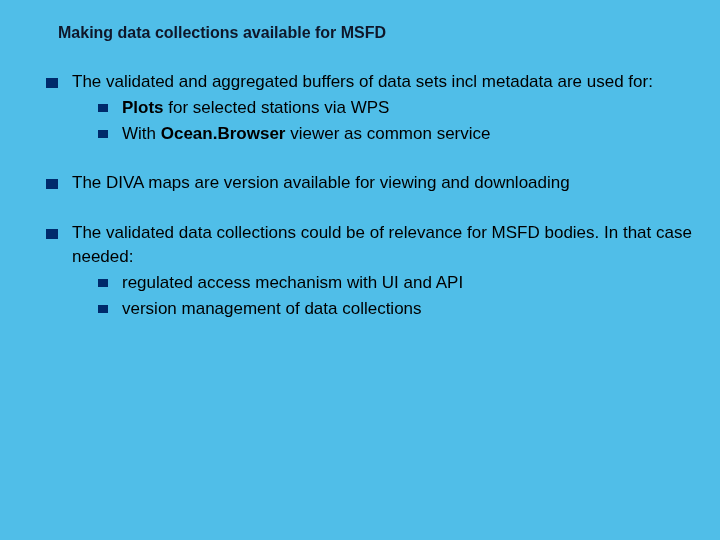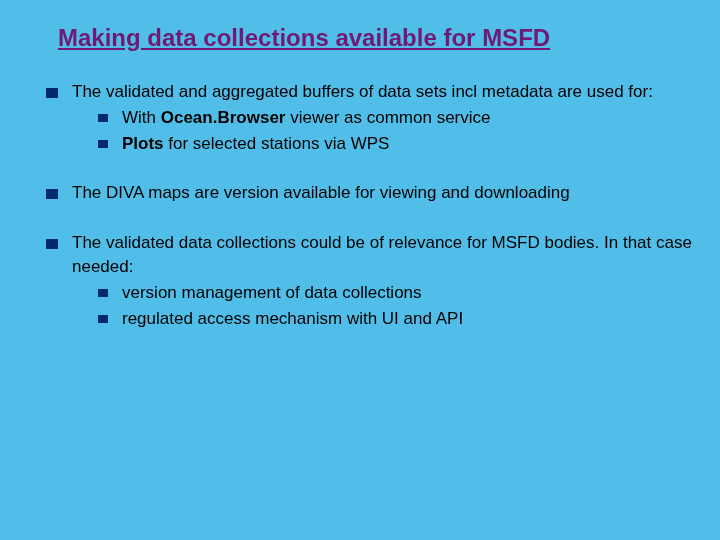--- a/index.html
+++ b/index.html
@@ -12,25 +12,24 @@
   body {
     background: #50bee8;
     font-family: Verdana, Geneva, sans-serif;
     color: #000;
   }
   .slide {
     box-sizing: border-box;
   }
   .title {
     padding: 24px 0 12px 58px;
-    color: #701a75;
+    color: #0f172a;
     font-family: "Trebuchet MS", Verdana, sans-serif;
     font-weight: bold;
-    font-size: 24px;
-    text-decoration: underline;
+    font-size: 16px;
   }
   .body {
     padding: 16px 26px 0 46px;
     font-size: 17px;
     line-height: 1.4;
   }
   .ul-top {
     list-style: none;
     margin: 0;
     padding: 0;
@@ -76,39 +75,39 @@
 <div class="slide">
   <div class="title">Making data collections available for MSFD</div>
 
   <div class="body">
     <ul class="ul-top">
 
       <li>
         <span>The validated and aggregated buffers of data sets incl metadata are used for:</span>
         <ul class="ul-sub">
           <li>
-            <span>With </span><span class="b">Ocean.Browser</span><span> viewer as common service</span>
+            <span class="b">Plots</span><span> for selected stations via WPS</span>
           </li>
           <li>
-            <span class="b">Plots</span><span> for selected stations via WPS</span>
+            <span>With </span><span class="b">Ocean.Browser</span><span> viewer as common service</span>
           </li>
         </ul>
       </li>
 
       <li>
         <span>The DIVA maps are version available for viewing and downloading</span>
       </li>
 
       <li>
         <span>The validated data collections could be of relevance for MSFD bodies. In that case needed:</span>
         <ul class="ul-sub">
           <li>
-            <span>version management of data collections</span>
+            <span>regulated access mechanism with UI and API</span>
           </li>
           <li>
-            <span>regulated access mechanism with UI and API</span>
+            <span>version management of data collections</span>
           </li>
         </ul>
       </li>
 
     </ul>
   </div>
 </div>
 
 </body></html>

